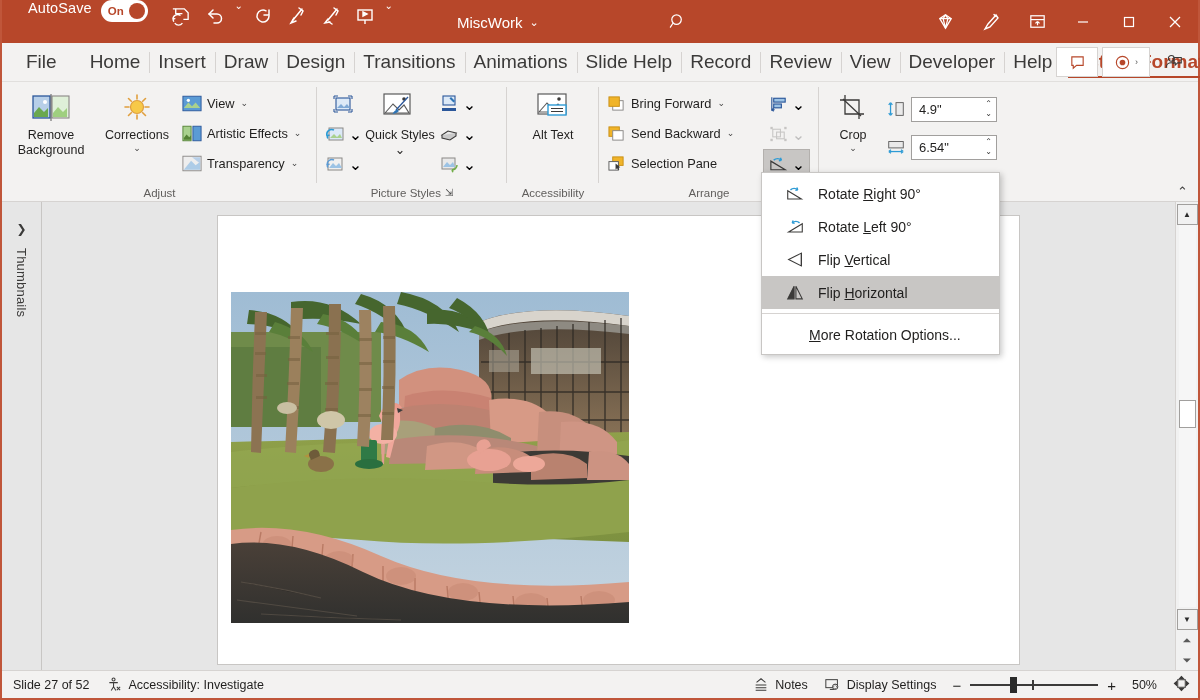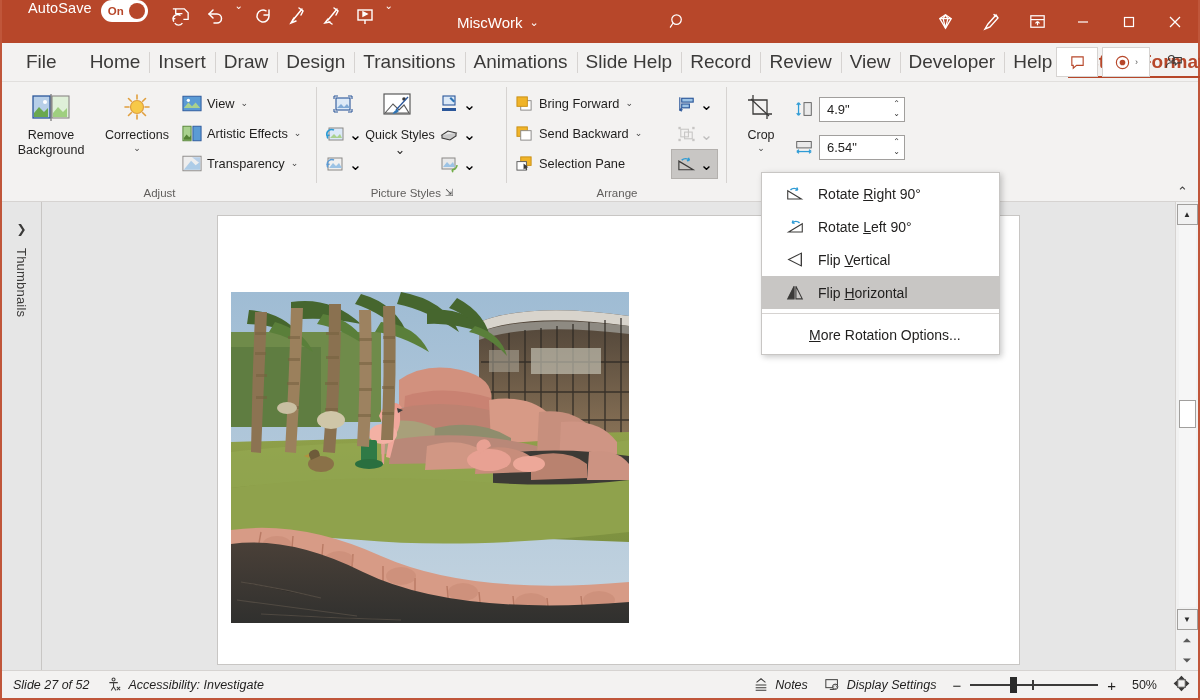--- a/index.html
+++ b/index.html
@@ -276,21 +276,21 @@
   
   .statusbar {
     height: 28px; min-height: 28px;
     background: #f3f2f1;
     border-top: 1px solid #d6d3d1;
     display: flex; align-items: center;
     font-size: 12.5px; color: #201f1e;
     position: relative;
   }
   .sb-left { display: flex; align-items: center; gap: 18px; padding-left: 11px; }
-  .sb-item { display: flex; align-items: center; gap: 6px; font-style: italic; }
+  .sb-item { display: flex; align-items: center; gap: 6px; }
   .sb-right {
     position: absolute; right: 8px; top: 0; height: 28px;
     display: flex; align-items: center; gap: 16px;
   }
   .zoomslider {
     display: flex; align-items: center; gap: 9px;
   }
   .zs-track {
     width: 128px; height: 28px; position: relative;
     display: flex; align-items: center;
@@ -584,20 +584,37 @@
             <span class="caret">⌄</span>
           </span>
         </div>
       </div>
       <div class="glabel">
         <span>Picture Styles</span>
         <span style="font-size:10px;color:#444;">⇲</span>
       </div>
     </div>
 
+    <div class="rgroup" style="width:92px;">
+      <div class="gbody" style="justify-content:center;">
+        <div class="bigbtn" style="width:72px;">
+          <span class="bicon">
+            <svg width="42" height="34" viewBox="0 0 42 34">
+              <rect x="6" y="3" width="28" height="20" fill="#fff" stroke="#5a5a5a" stroke-width="1.2"></rect>
+              <path d="M7 21l8-9 6 6 5-5 7 8z" fill="#fff" stroke="#5a5a5a" stroke-width="1.1"></path>
+              <circle cx="27" cy="8" r="1.8" fill="#3b3a39"></circle>
+              <rect x="16" y="14" width="18" height="10" fill="#fff" stroke="#2e9bd5" stroke-width="1.4"></rect>
+              <path d="M19 17.5h12M19 20.5h12" stroke="#3b3a39" stroke-width="1.1"></path>
+            </svg>
+          </span>
+          <span class="blabel">Alt Text</span>
+        </div>
+      </div>
+      <div class="glabel">Accessibility</div>
+    </div>
 
     <div class="rgroup" style="width:220px;">
       <div class="gbody">
         <div class="colstack" style="width:155px;">
           <div class="smallrow">
             <svg width="19" height="17" viewBox="0 0 20 18">
               <rect x="6" y="6" width="11" height="10" fill="#fff" stroke="#8a8886" stroke-width="1"></rect>
               <rect x="2" y="2" width="11" height="10" fill="#f0b429" stroke="#c98f14" stroke-width="1"></rect>
             </svg>
             <span>Bring Forward</span>

